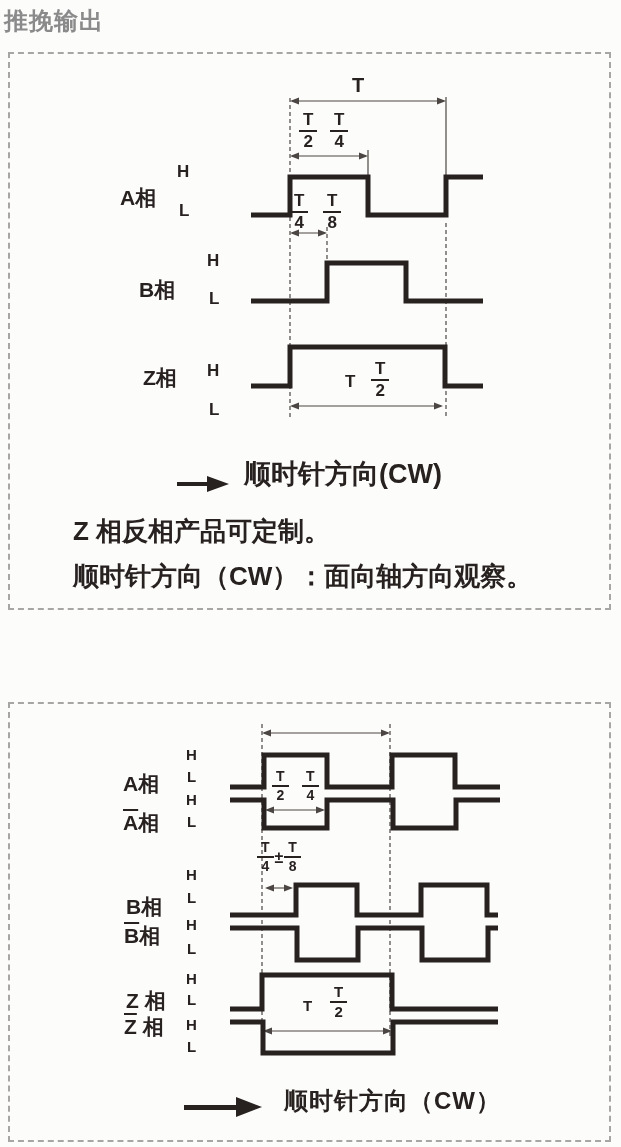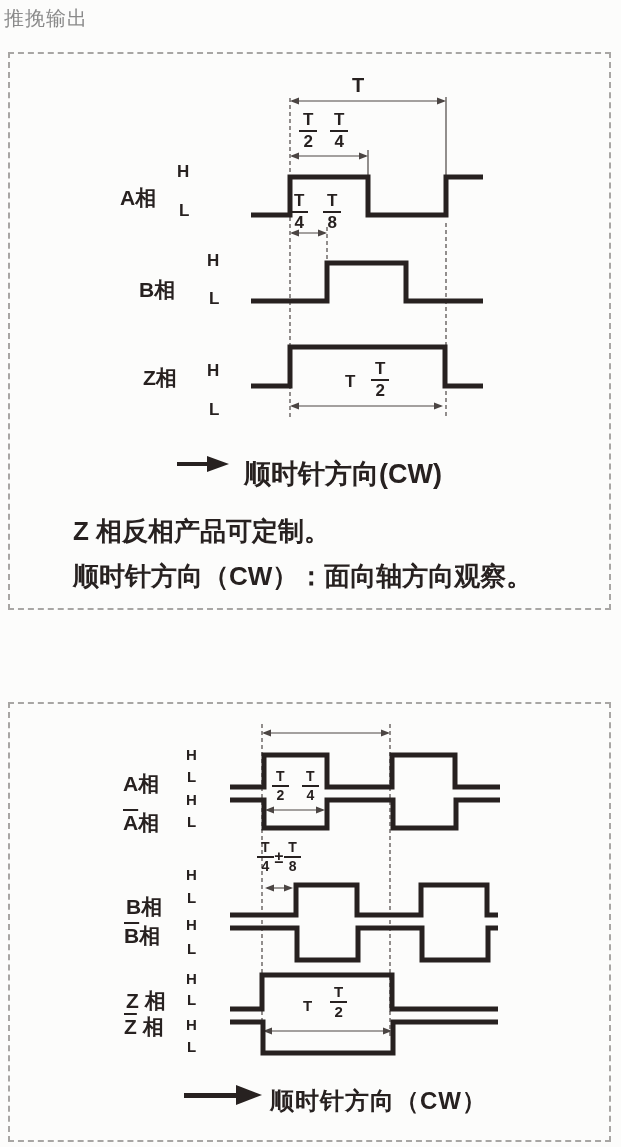--- a/index.html
+++ b/index.html
@@ -1,47 +1,47 @@
 <!DOCTYPE html>
 <html style="--ink: #272120; --thin: #4b4543; --title: #8a8a8a; --border: #a8a6a4; --bg: #fcfcfb;"><head>
 <meta charset="utf-8">
 <style>
   :root{--ink:#272120;--thin:#4b4543;--title:#8a8a8a;--border:#a8a6a4;--bg:#fcfcfb}
   html,body{margin:0;padding:0;background:#fcfcfb}
   #page{position:relative;width:621px;height:1147px;background:var(--bg);overflow:hidden;
         font-family:"Liberation Sans",sans-serif;color:var(--ink)}
   .box{position:absolute;box-sizing:border-box;border:2px dashed var(--border)}
   #diagram-svg{position:absolute;left:0;top:0}
-  .section-title{position:absolute;color:var(--title);font-size:20px;font-weight:400;letter-spacing:1px;white-space:nowrap}
+  .section-title{position:absolute;color:var(--title);font-size:24px;font-weight:700;letter-spacing:1px;white-space:nowrap}
   .txt{position:absolute;white-space:nowrap}
   .hl{font-size:17px;font-weight:700}
   .hl2{font-size:15px;font-weight:700}
   .phase{font-size:21px;font-weight:600}
   .dimT{font-size:20px;font-weight:600}
   .zt{font-size:17px;font-weight:700}
   .zt2{font-size:15px;font-weight:700}
   .frac{position:absolute;display:flex;flex-direction:column;align-items:center;font-weight:600;line-height:1.05}
   .frac .num{border-bottom:2px solid var(--ink);padding:0 4px 1px}
   .frac .den{padding-top:1px}
   .f17{font-size:17px}
   .f15{font-size:15px}
   .f14{font-size:14px}
   .frow{position:absolute;display:flex;align-items:center;font-weight:600}
   .frow .frac{position:static}
   .frow .pm{font-size:16px;padding:0 1px;margin-top:2px}
-  .legend{position:absolute;display:flex;align-items:flex-start}
+  .legend{position:absolute;display:flex;align-items:flex-end}
   .arrow{display:flex;align-items:center}
   .shaft{background:var(--ink)}
   .head{width:0;height:0;border-style:solid;border-color:transparent transparent transparent var(--ink)}
   .l1 .shaft{width:30px;height:4px}
   .l1 .head{border-width:8px 0 8px 22px}
   .l1 .legend-text{font-size:27px;font-weight:600;margin-left:15px}
   .l2 .shaft{width:52px;height:5px}
   .l2 .head{border-width:10px 0 10px 26px}
-  .l2 .legend-text{font-size:24px;font-weight:700;margin-left:8px;letter-spacing:1px}
+  .l2 .legend-text{font-size:24px;font-weight:700;margin-left:22px;letter-spacing:1px}
   .note{position:absolute;font-size:26px;font-weight:600;white-space:nowrap}
   .over{text-decoration:overline}
 </style>
 </head>
 <body>
 
 <div id="page">
 
   <div class="box" style="left:8px;top:52px;width:603px;height:558px"></div>
   <div class="box" style="left:8px;top:702px;width:603px;height:440px"></div>

